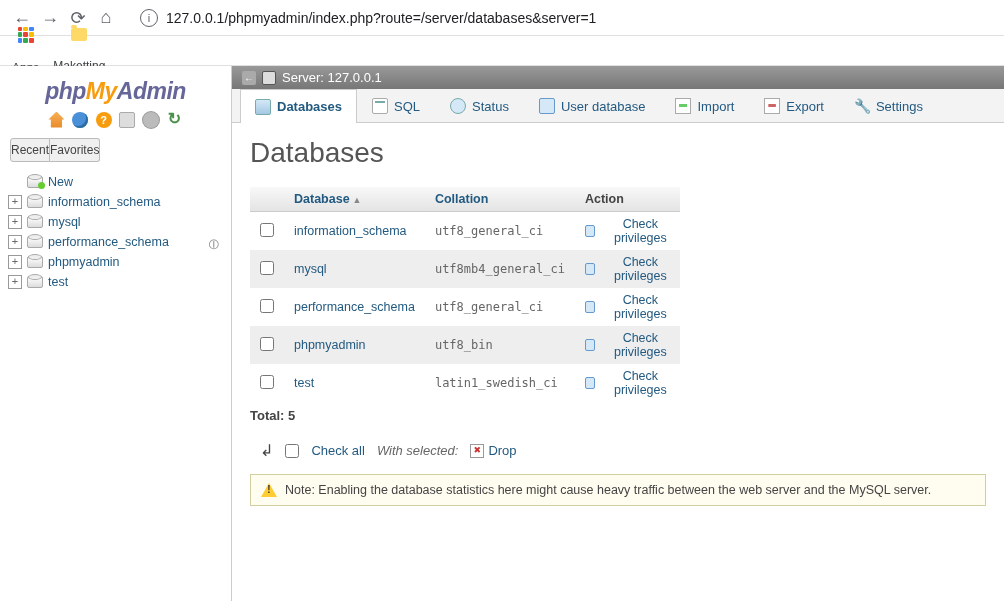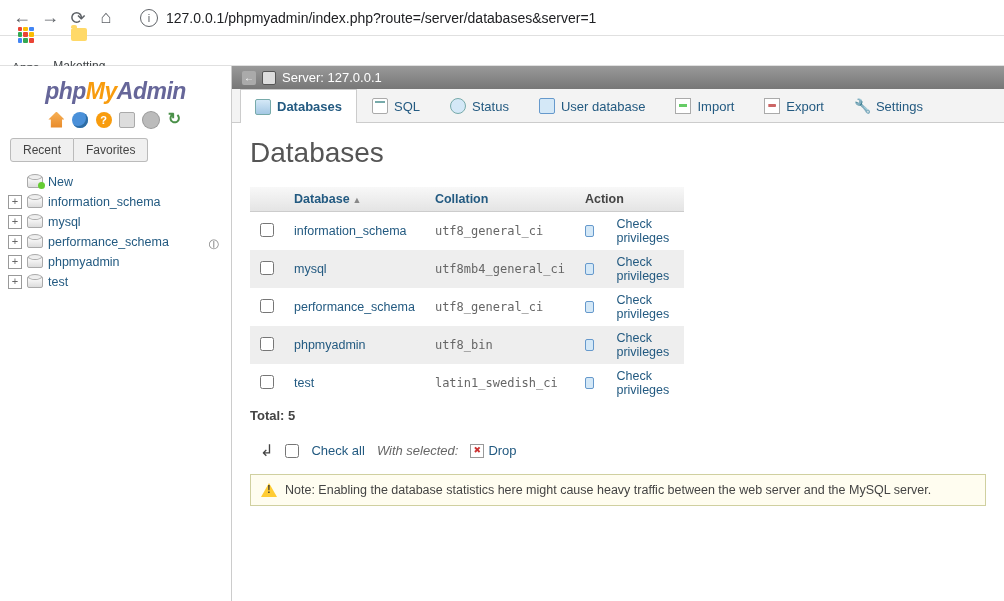--- a/index.html
+++ b/index.html
@@ -35,21 +35,21 @@
     .home-icons { text-align: center; padding: 4px 0; }
     .home-icons .icn { display: inline-block; width: 16px; height: 16px; margin: 0 2px; vertical-align: middle; cursor: pointer; }
     .icn-home { background: linear-gradient(#f7b055, #e88a2a); clip-path: polygon(50% 0, 100% 50%, 85% 50%, 85% 100%, 15% 100%, 15% 50%, 0 50%); }
     .icn-globe { background: #4a90d9; border-radius: 50%; box-shadow: inset -2px -2px 0 #2e6da4; }
     .icn-help { background: #f89c0e; border-radius: 50%; color:#fff; font-size:11px; font-weight:bold; text-align:center; line-height:16px; }
     .icn-sql { background: #ddd; border: 1px solid #aaa; border-radius: 2px; }
     .icn-gear { background: #bbb; border-radius: 50%; box-shadow: 0 0 0 1px #999; }
     .icn-refresh { color: #4a9048; font-size: 16px; font-weight: bold; text-align:center; line-height:14px; }
     
     .sidebar-tabs { display: flex; gap: 0; margin: 6px 6px 10px; }
-    .sidebar-tab { border: 1px solid #bbb; padding: 4px 12px; font-size: 12px; background: #f0f0f0; cursor: pointer; border-radius: 3px; }
+    .sidebar-tab { border: 1px solid #bbb; padding: 4px 0; font-size: 12px; background: #f0f0f0; cursor: pointer; border-radius: 3px; }
     .sidebar-tab:first-child { border-top-right-radius:0; border-bottom-right-radius:0; }
     .sidebar-tab:last-child { border-top-left-radius:0; border-bottom-left-radius:0; border-left:0; }
     
     .link-icon { position: absolute; right: 12px; top: 170px; color: #888; font-size: 14px; }
     
     .tree { padding: 0 4px; }
     .tree-item { display: flex; align-items: center; padding: 3px 0; font-size: 12.5px; color: #235a81; }
     .tree-plus { width: 14px; height: 14px; border: 1px solid #999; background: #fff; text-align: center; line-height: 11px; font-size: 11px; color: #666; margin-right: 3px; cursor: pointer; }
     .tree-db { width: 16px; height: 12px; background: linear-gradient(#fff,#ddd); border: 1px solid #aaa; border-radius: 2px; margin: 0 5px 0 2px; position: relative; }
     .tree-db::before { content:''; position:absolute; top:-3px; left:0; right:0; height:4px; background:#eee; border:1px solid #aaa; border-radius: 7px / 3px; }
@@ -93,21 +93,21 @@
     .create-btn { border: 1px solid #999; background: linear-gradient(#f8f8f8,#e0e0e0); padding: 5px 16px; border-radius: 14px; font-size: 13px; cursor: pointer; }
     
     table.db-table { border-collapse: collapse; width: 430px; }
     table.db-table th { text-align: left; padding: 5px 10px; background: linear-gradient(#f8f8f8,#e4e4e4); border-bottom: 1px solid #ccc; font-size: 12.5px; font-weight: bold; }
     table.db-table th a { color: #235a81; text-decoration: none; }
     table.db-table th .sort-arrow { font-size: 9px; color: #888; margin-left: 3px; }
     table.db-table td { padding: 5px 10px; font-size: 12.5px; }
     table.db-table tr:nth-child(even) td { background: #eee; }
     table.db-table .db-link { color: #235a81; text-decoration: none; }
     table.db-table .collation { font-family: monospace; color: #666; font-size: 12px; }
-    .priv-link { color: #235a81; text-decoration: none; display: flex; align-items: center; gap: 22px; }
+    .priv-link { color: #235a81; text-decoration: none; display: flex; align-items: center; gap: 16px; text-align: center; }
     .priv-icon { width:14px; height:12px; background:#d4e8f7; border:1px solid #69c; border-radius:2px; }
     
     .total { font-weight: bold; margin: 6px 0 14px; font-size: 13px; }
     
     .bulk-row { display: flex; align-items: center; gap: 12px; padding: 4px 0 14px 10px; font-size: 13px; }
     .bulk-arrow { font-size: 16px; transform: scaleX(-1); display:inline-block; }
     .bulk-row a { color: #235a81; text-decoration: none; }
     .bulk-row .with { color: #666; font-style: italic; }
     .drop-icon { width:14px; height:14px; background:#fff; border:1px solid #999; position:relative; display:inline-block; vertical-align:middle; margin-right:4px; }
     .drop-icon::after { content:'✖'; color:#c33; font-size:9px; position:absolute; top:0; left:2px; }

